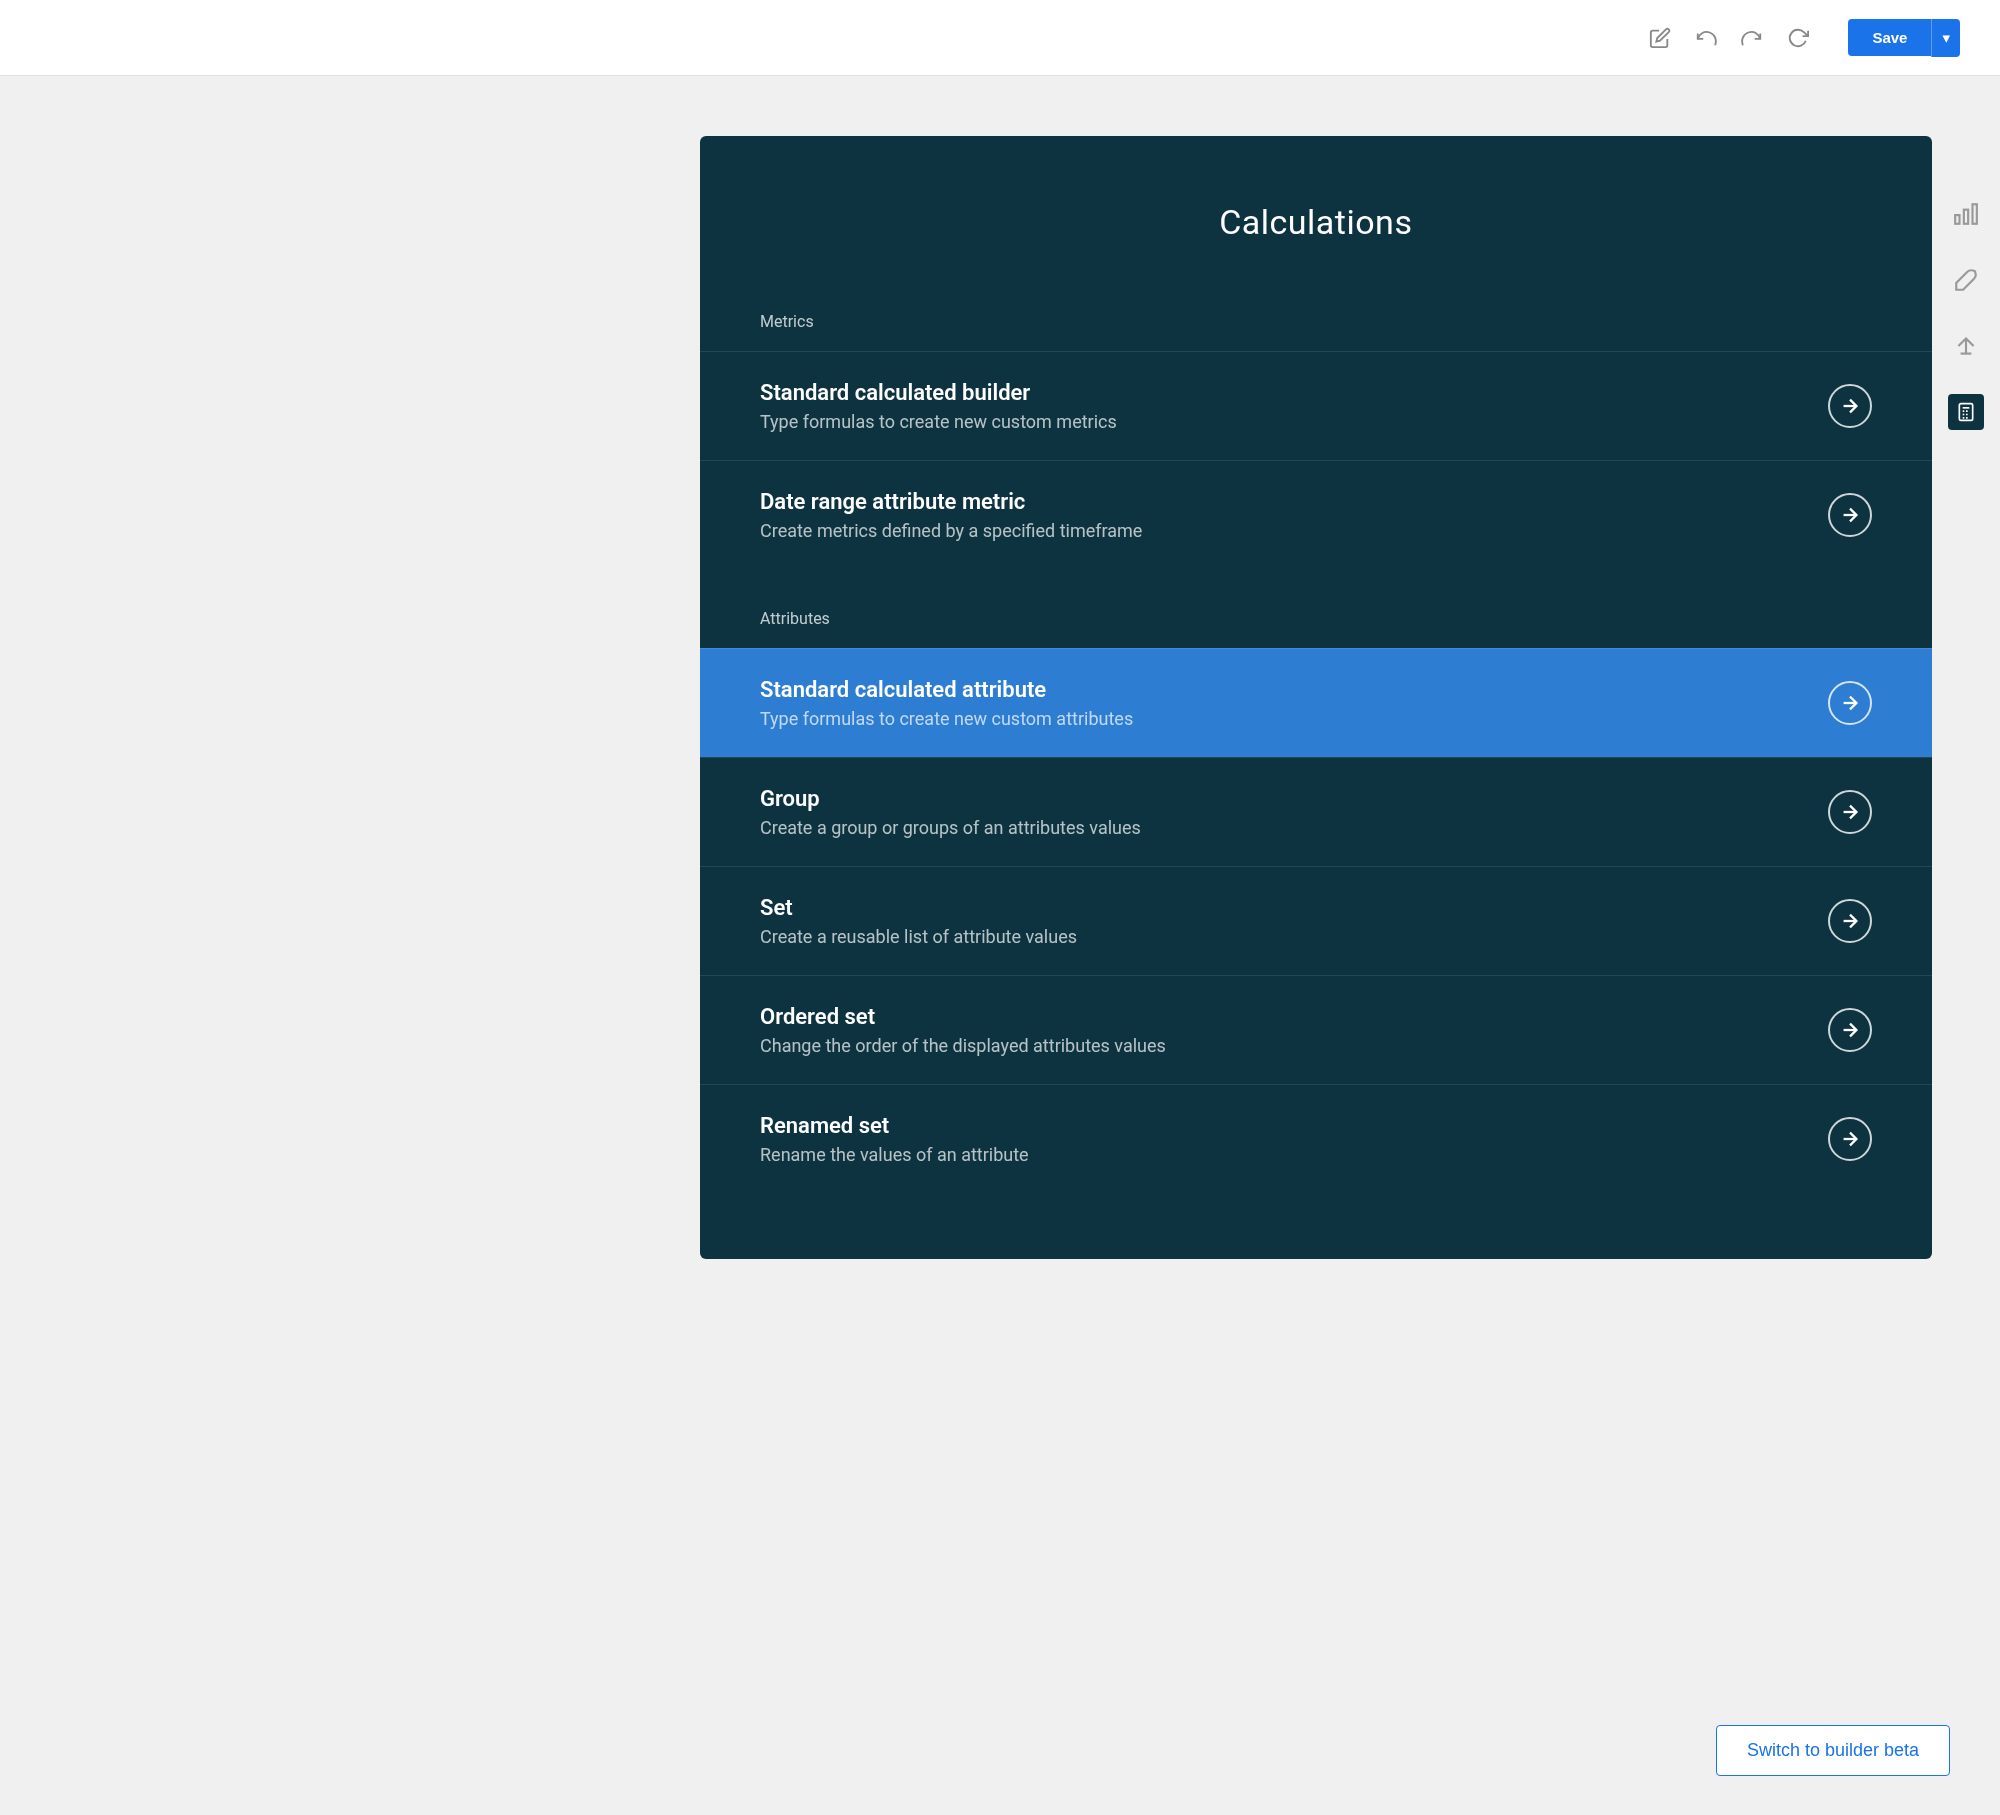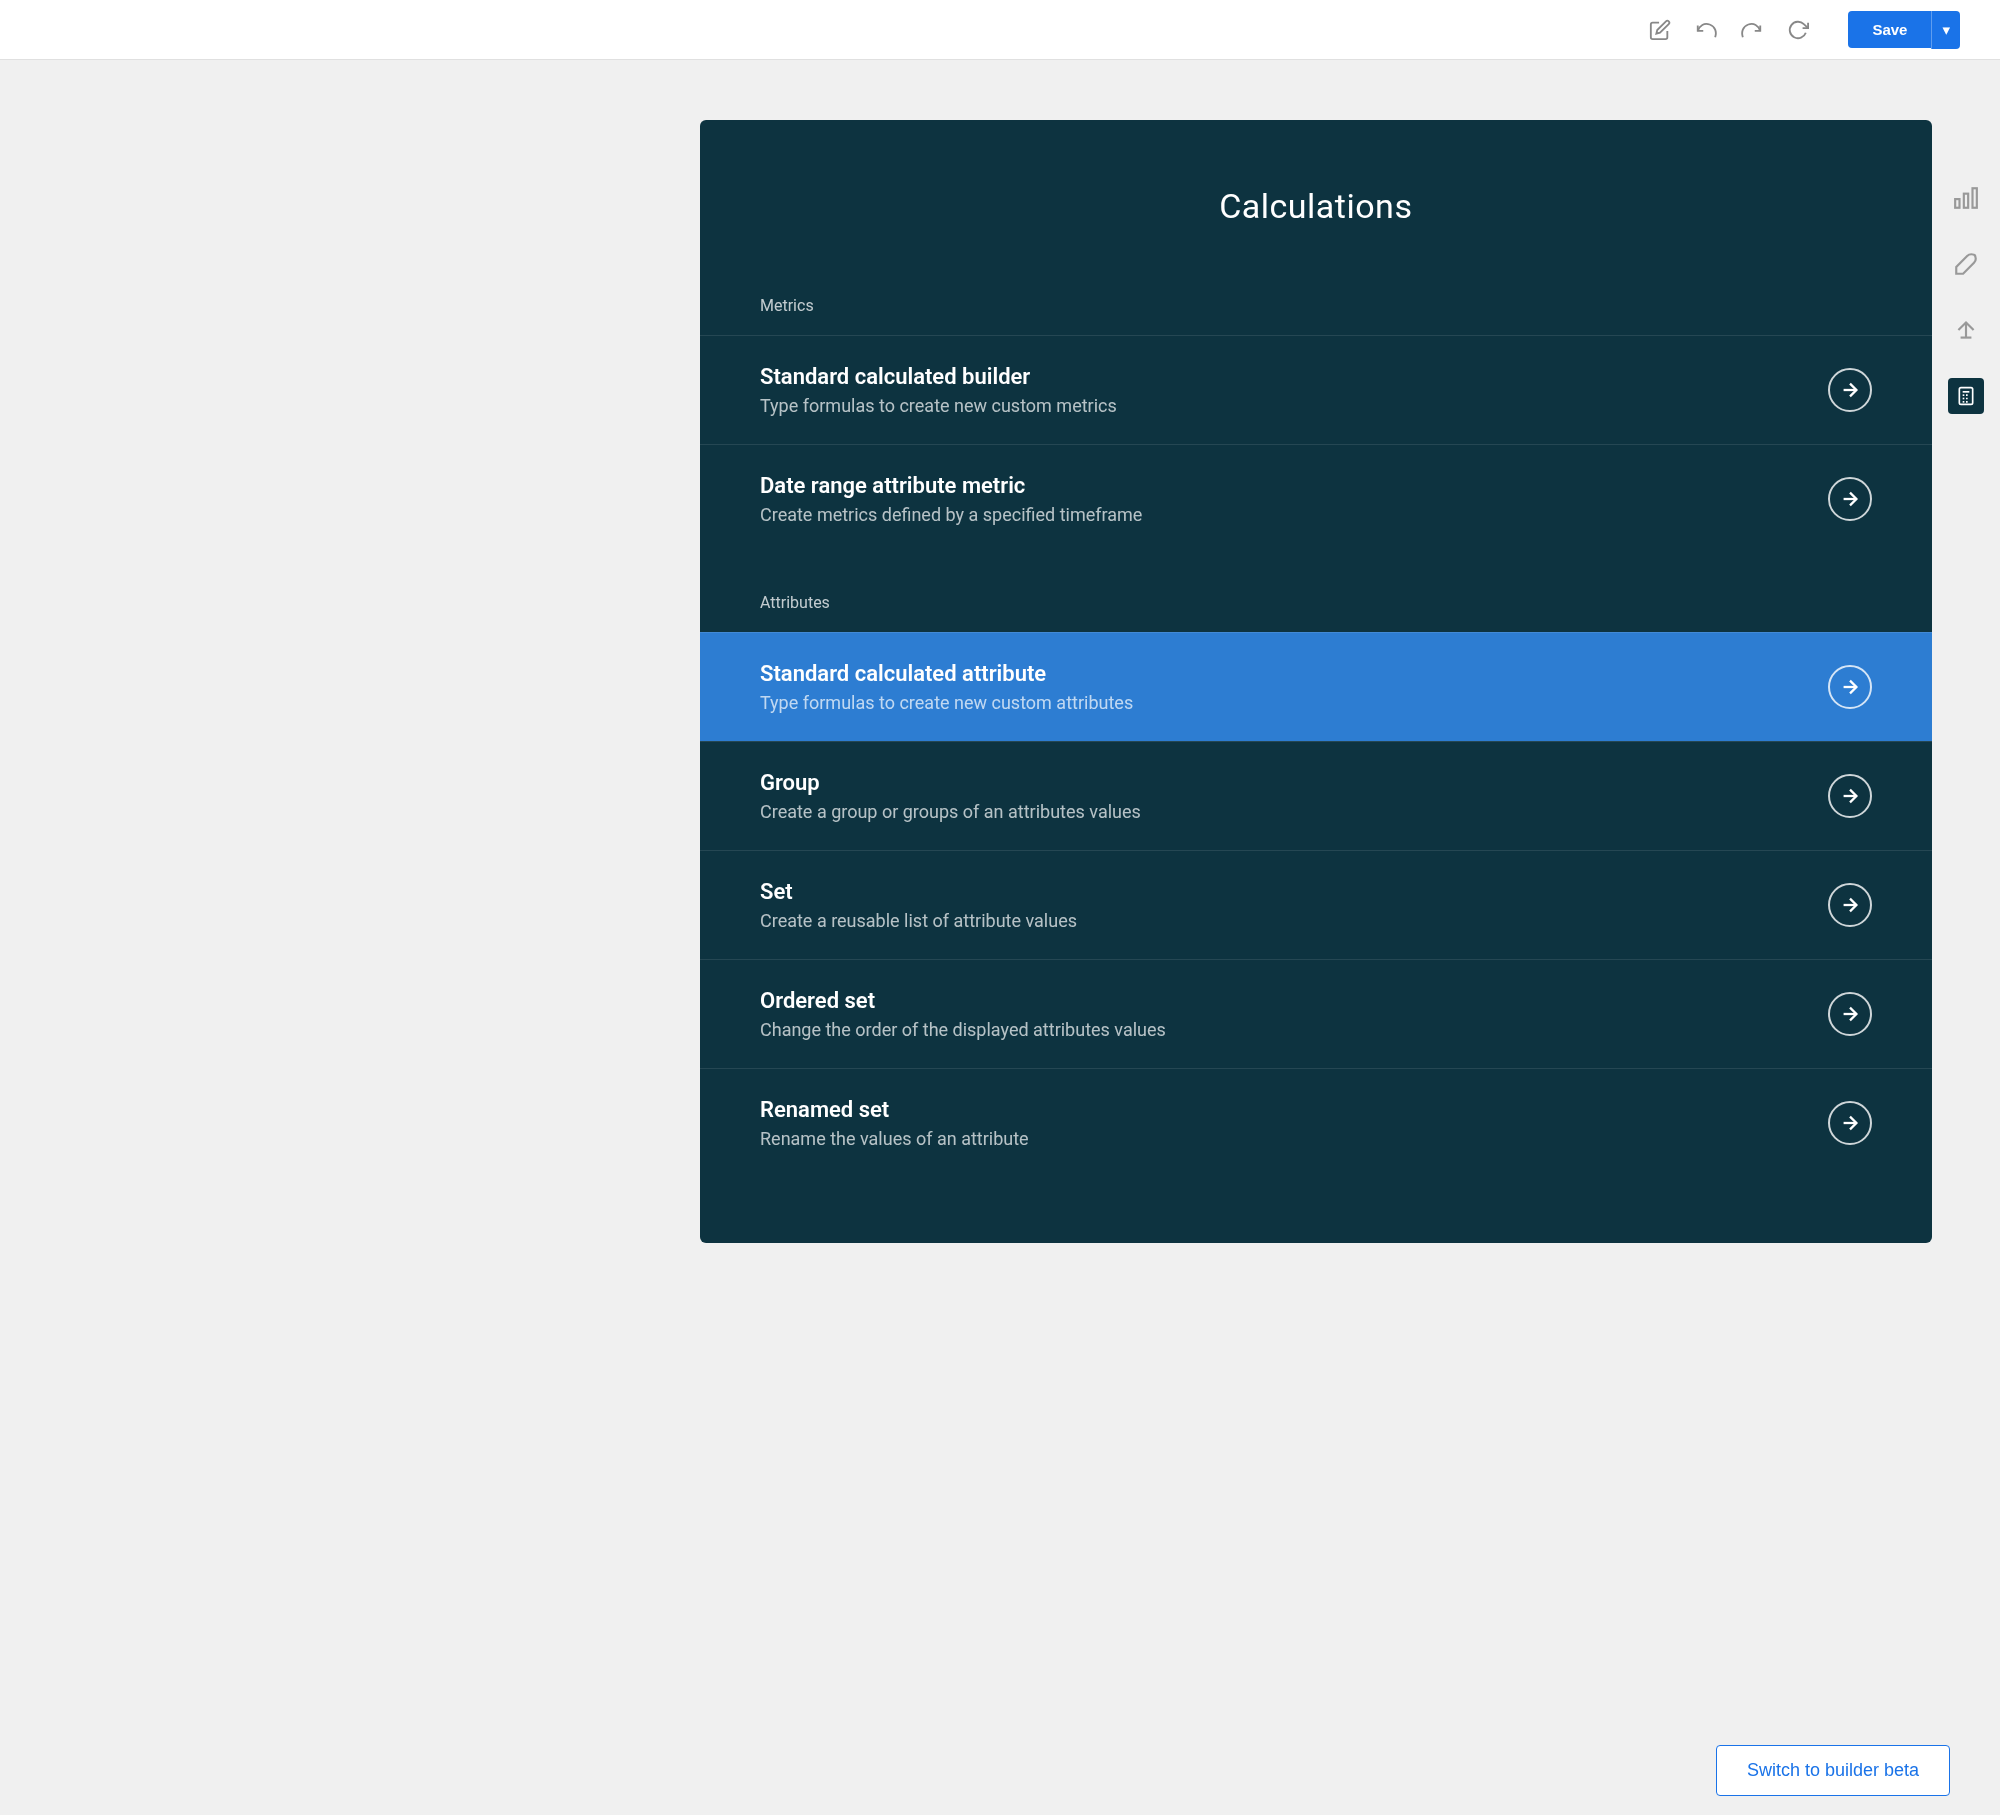--- a/index.html
+++ b/index.html
@@ -8,21 +8,21 @@
       background: #f0f0f0;
       width: 2000px;
       min-height: 1815px;
       position: relative;
     }
 
     
     .toolbar {
       background: #fff;
       border-bottom: 1px solid #e0e0e0;
-      height: 60px;
+      height: 76px;
       display: flex;
       align-items: center;
       justify-content: flex-end;
       padding: 16px 40px;
       gap: 16px;
     }
     .toolbar-icons {
       display: flex;
       align-items: center;
       gap: 18px;
@@ -172,21 +172,21 @@
 
     
     .bottom-bar {
       position: absolute;
       bottom: 0;
       left: 0;
       right: 0;
       height: 90px;
       background: #f0f0f0;
       display: flex;
-      align-items: center;
+      align-items: flex-start;
       justify-content: flex-end;
       padding: 0 50px;
     }
     .switch-btn {
       background: #fff;
       color: #1a73e8;
       border: 1.5px solid #1a73e8;
       padding: 14px 30px;
       font-size: 18px;
       cursor: pointer;

